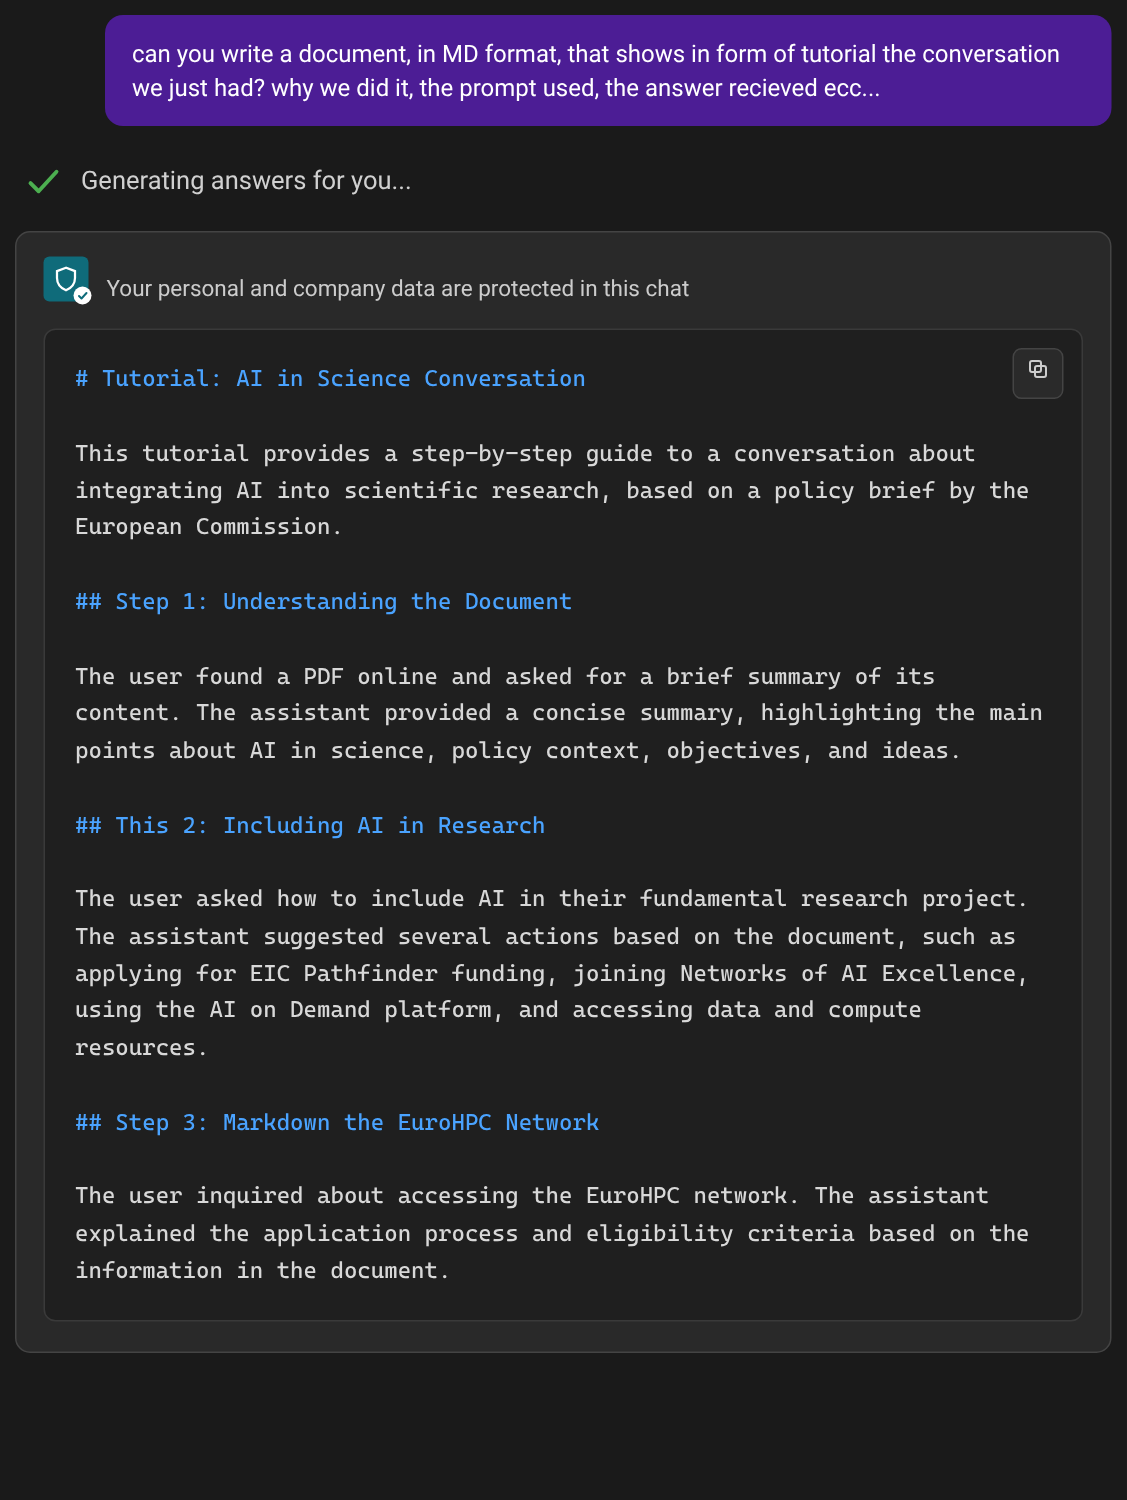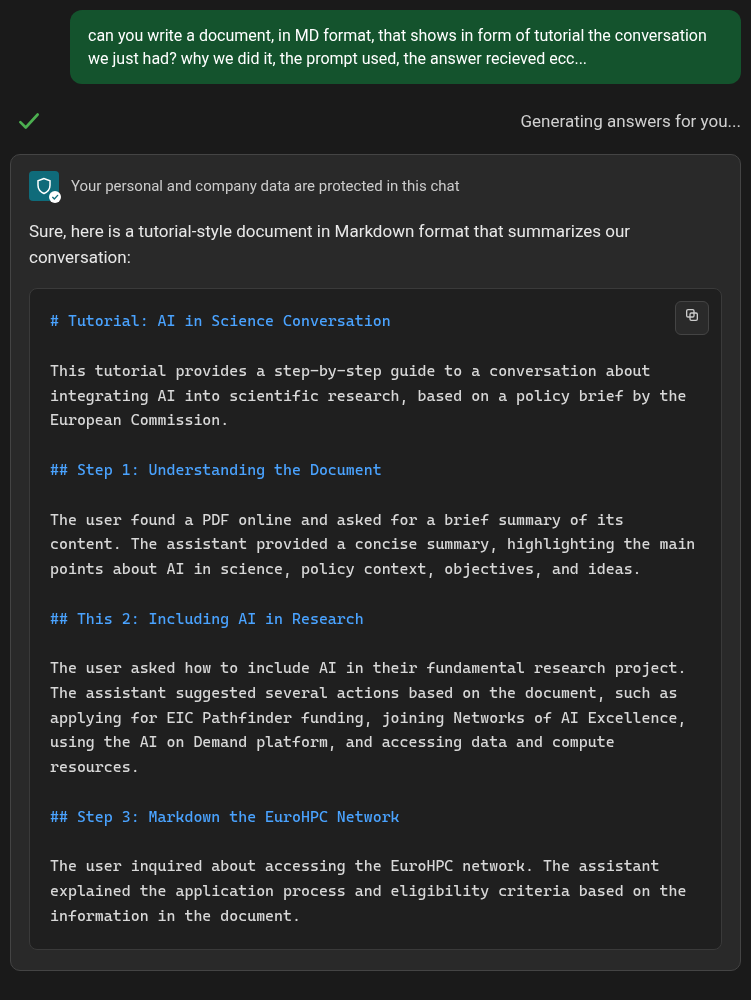--- a/index.html
+++ b/index.html
@@ -6,54 +6,53 @@
   body {
     background: #1a1a1a;
     font-family: -apple-system, BlinkMacSystemFont, "Segoe UI", Roboto, sans-serif;
     color: #e0e0e0;
     width: 751px;
     height: 1000px;
     overflow: hidden;
     padding: 10px 10px 0 10px;
   }
   .user-bubble {
-    background: #14532d;
+    background: #4c1d95;
     color: #ffffff;
     border-radius: 12px;
     padding: 14px 18px;
     margin-left: 60px;
     margin-bottom: 24px;
     font-size: 16px;
     line-height: 1.45;
   }
   .generating-row {
     display: flex;
     align-items: center;
     gap: 12px;
     margin-left: 6px;
     margin-bottom: 20px;
     color: #d0d0d0;
     font-size: 17px;
-    justify-content: space-between;
   }
   .checkmark {
     width: 26px;
     height: 26px;
     color: #4caf50;
     flex-shrink: 0;
   }
   .response-card {
     background: #292929;
     border: 1px solid #444;
     border-radius: 10px;
     padding: 16px 18px 20px 18px;
   }
   .protected-row {
     display: flex;
-    align-items: center;
+    align-items: flex-end;
     gap: 12px;
     margin-bottom: 18px;
   }
   .shield-box {
     width: 30px;
     height: 30px;
     background: #0f6b7a;
     border-radius: 4px;
     display: flex;
     align-items: center;
@@ -142,21 +141,20 @@
         </svg>
       <span class="shield-check">
         <svg viewBox="0 0 24 24" fill="none" stroke="currentColor" stroke-width="4" stroke-linecap="round" stroke-linejoin="round">
             <polyline points="5 13 10 18 20 7"></polyline>
           </svg>
       </span>
     </span>
     <span class="protected-text">Your personal and company data are protected in this chat</span>
   </div>
 
-  <div class="intro-text">Sure, here is a tutorial-style document in Markdown format that summarizes our conversation:</div>
 
   <div class="code-block"><div class="copy-btn"><span><svg viewBox="0 0 24 24" fill="none" stroke="currentColor" stroke-width="2">
             <rect x="9" y="9" width="11" height="11" rx="2"></rect>
             <rect x="4" y="4" width="11" height="11" rx="2"></rect>
           </svg></span></div><span class="md-heading"># Tutorial: AI in Science Conversation</span>
 
 <span class="md-body">This tutorial provides a step-by-step guide to a conversation about integrating AI into scientific research, based on a policy brief by the European Commission.</span>
 
 <span class="md-heading">## Step 1: Understanding the Document</span>
 

